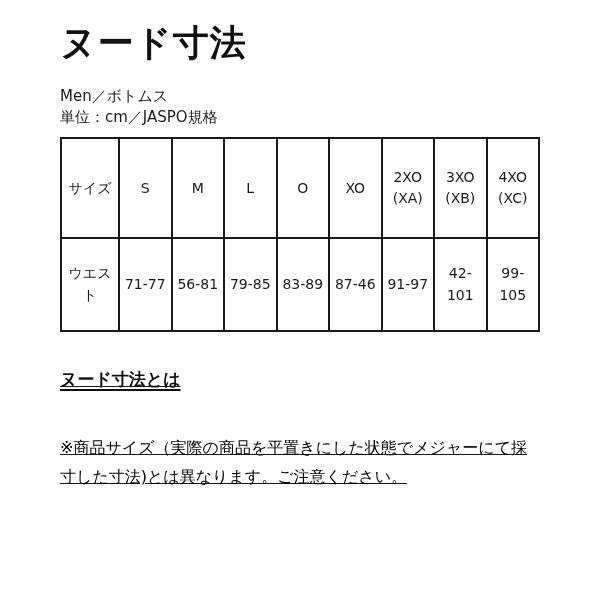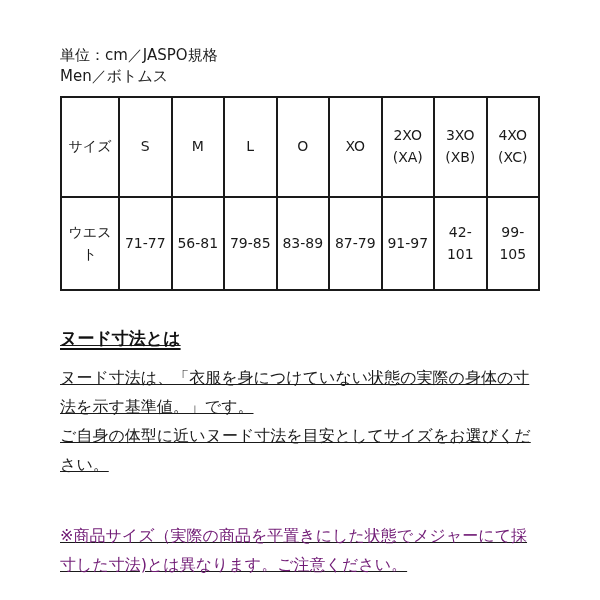--- a/index.html
+++ b/index.html
@@ -64,32 +64,33 @@
     font-size: 16px;
     line-height: 29px;
     white-space: pre-line;
     color: #1a1a1a;
   }
   .note-text {
     margin-top: 42px;
     width: 482px;
     font-size: 16px;
     line-height: 29px;
-    color: #701a75;
+    color: #000000;
   }
 </style>
 </head>
 <body>
 
 <div class="page">
 
+  <h1 class="page-title">ヌード寸法</h1>
 
   <div class="meta">
+    <div>Men／ボトムス</div>
     <div>単位：cm／JASPO規格</div>
-    <div>Men／ボトムス</div>
   </div>
 
   <table class="size-table">
     <thead>
       <tr id="size-table-head">
           <th class="corner-col">サイズ</th>
           <th>S</th>
           <th>M</th>
           <th>L</th>
           <th>O</th>
@@ -102,28 +103,26 @@
 (XC)</th>
         </tr>
     </thead>
     <tbody id="size-table-body">
         <tr>
           <th>ウエスト</th>
           <td>71-77</td>
           <td>56-81</td>
           <td>79-85</td>
           <td>83-89</td>
-          <td>87-79</td>
+          <td>87-46</td>
           <td>91-97</td>
           <td>42-101</td>
           <td>99-105</td>
         </tr>
       </tbody>
   </table>
 
   <div class="section">
     <h2 class="section-heading">ヌード寸法とは</h2>
-    <p class="body-text">ヌード寸法は、「衣服を身につけていない状態の実際の身体の寸法を示す基準値。」です。
-ご自身の体型に近いヌード寸法を目安としてサイズをお選びください。</p>
     <p class="note-text">※商品サイズ（実際の商品を平置きにした状態でメジャーにて採寸した寸法)とは異なります。ご注意ください。</p>
   </div>
 
 </div>
 
 </body></html>

